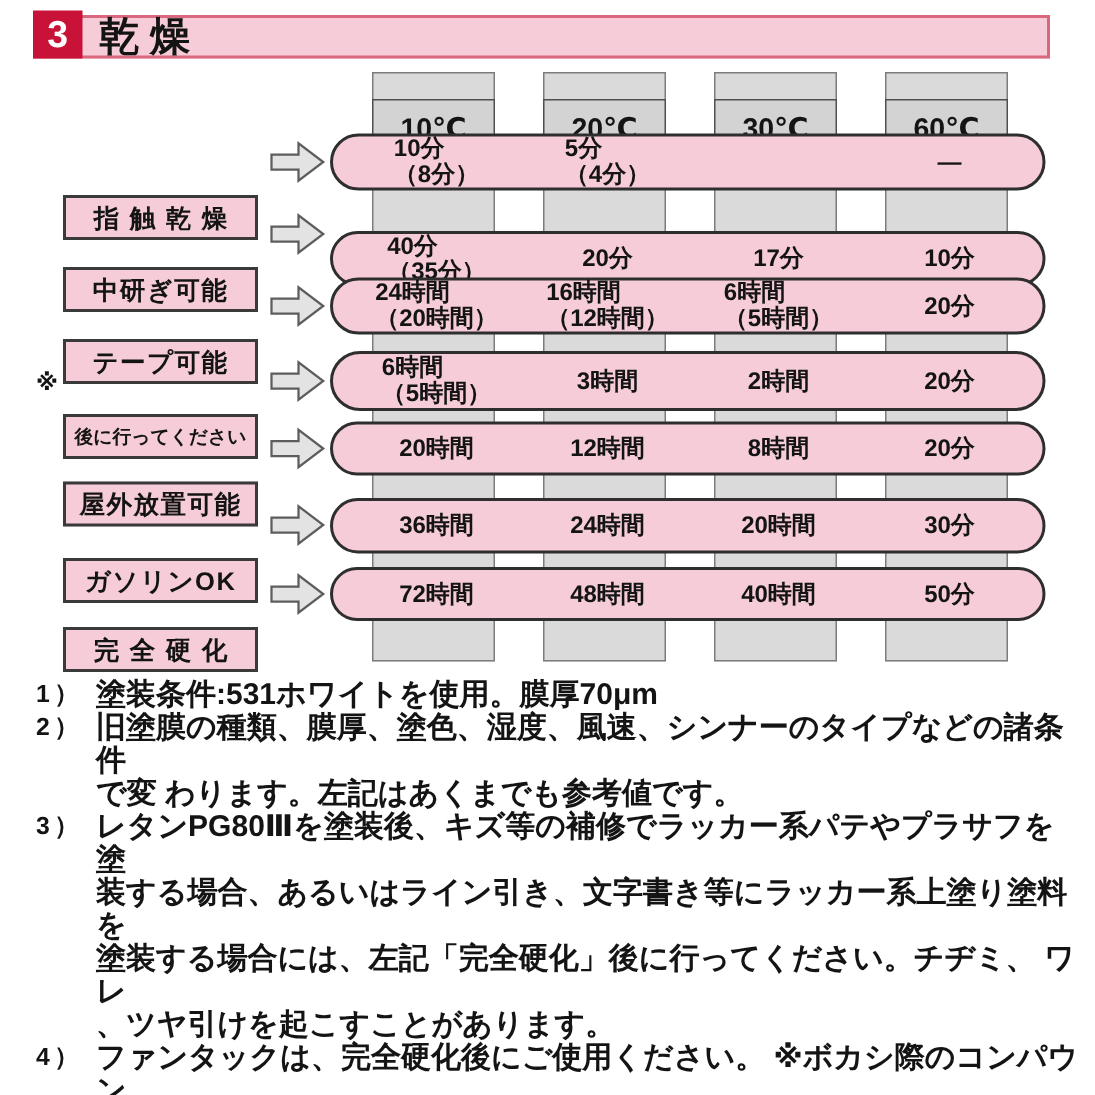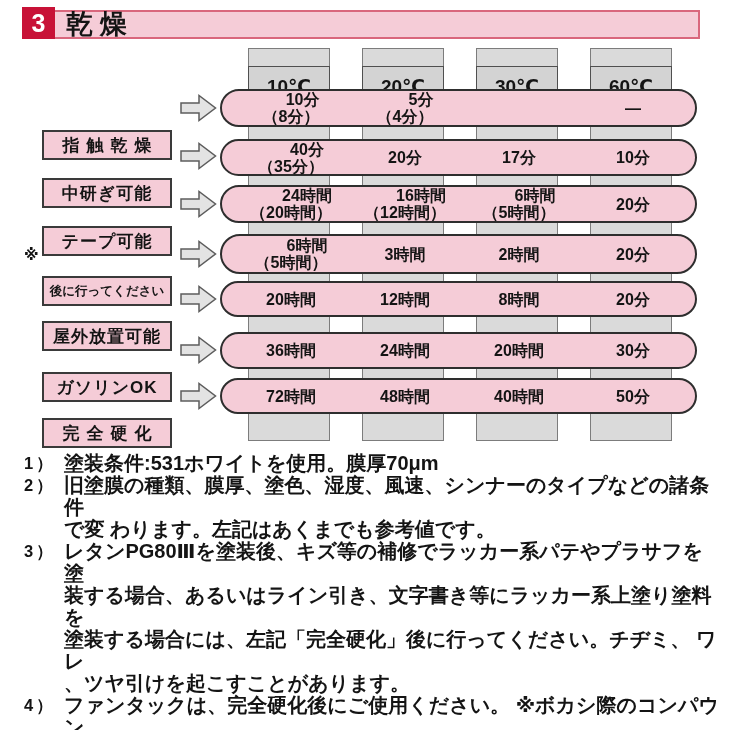--- a/index.html
+++ b/index.html
@@ -17,28 +17,28 @@
   .colbar{position:absolute;top:48px;width:82px;height:393px;background:#dadada;border:1px solid #7c7c7c;box-sizing:border-box;}
   .temp{position:absolute;top:48px;width:82px;height:40px;background:#d3d3d3;border:1px solid #4f4f4f;
         box-sizing:border-box;display:flex;align-items:center;justify-content:center;
         font-size:19px;font-weight:bold;margin-top:18px;}
   .c0{left:248px}.c1{left:362px}.c2{left:476px}.c3{left:590px}
 
   
   .capsule{position:absolute;left:220px;width:477px;background:#f5ccd7;border:2px solid #2e2e2e;
            border-radius:22px;box-sizing:border-box;}
   .capsule.r0{top:89px;height:38px}
-  .capsule.r1{top:139px;height:37px}
+  .capsule.r1{top:154px;height:37px}
   .capsule.r2{top:185px;height:38px}
   .capsule.r3{top:234px;height:40px}
   .capsule.r4{top:281px;height:36px}
   .capsule.r5{top:332px;height:37px}
   .capsule.r6{top:378px;height:36px}
   .cell{position:absolute;top:0;height:100%;width:112px;display:flex;align-items:center;justify-content:center;
-        text-align:right;font-weight:bold;font-size:16px;line-height:17px;white-space:pre-line;}
+        text-align:left;font-weight:bold;font-size:16px;line-height:17px;white-space:pre-line;}
   .k0{left:13px}.k1{left:127px}.k2{left:241px}.k3{left:355px}
 
   
   .labelbox{position:absolute;left:42px;width:130px;height:30px;background:#f5ccd7;border:2px solid #3a3a3a;
             box-sizing:border-box;display:flex;align-items:center;justify-content:center;
             font-weight:bold;font-size:17px;margin-top:37px;}
   .labelbox.r0{top:93px}
   .labelbox.r1{top:141px}
   .labelbox.r2{top:189px}
   .labelbox.r3{top:239px}

